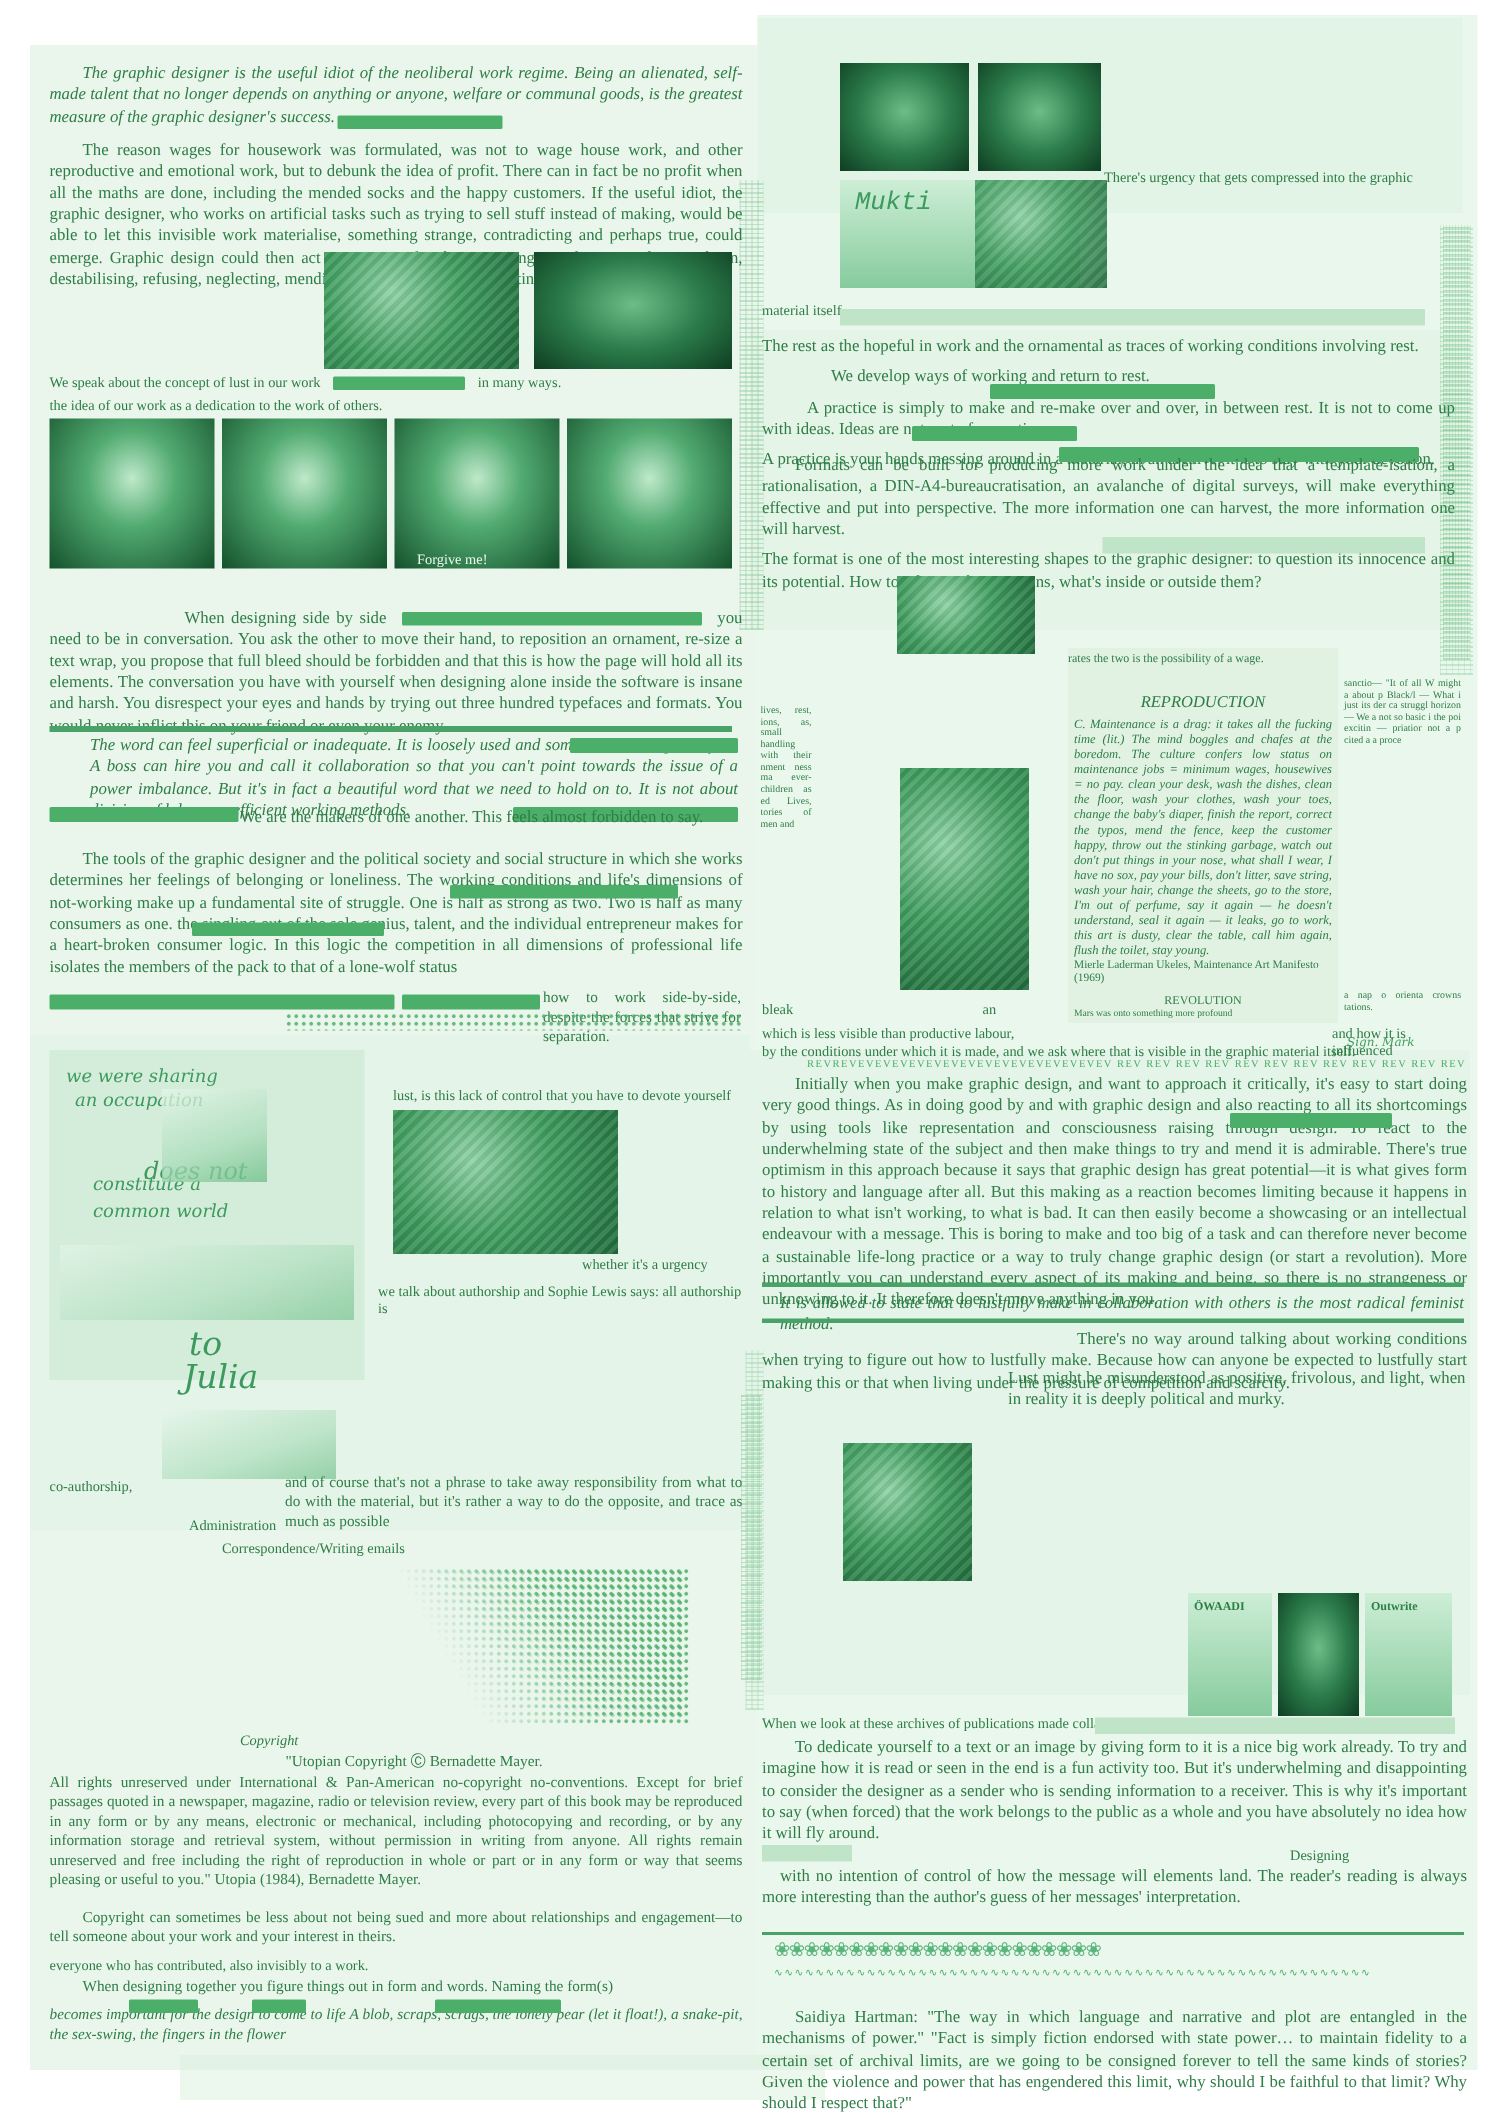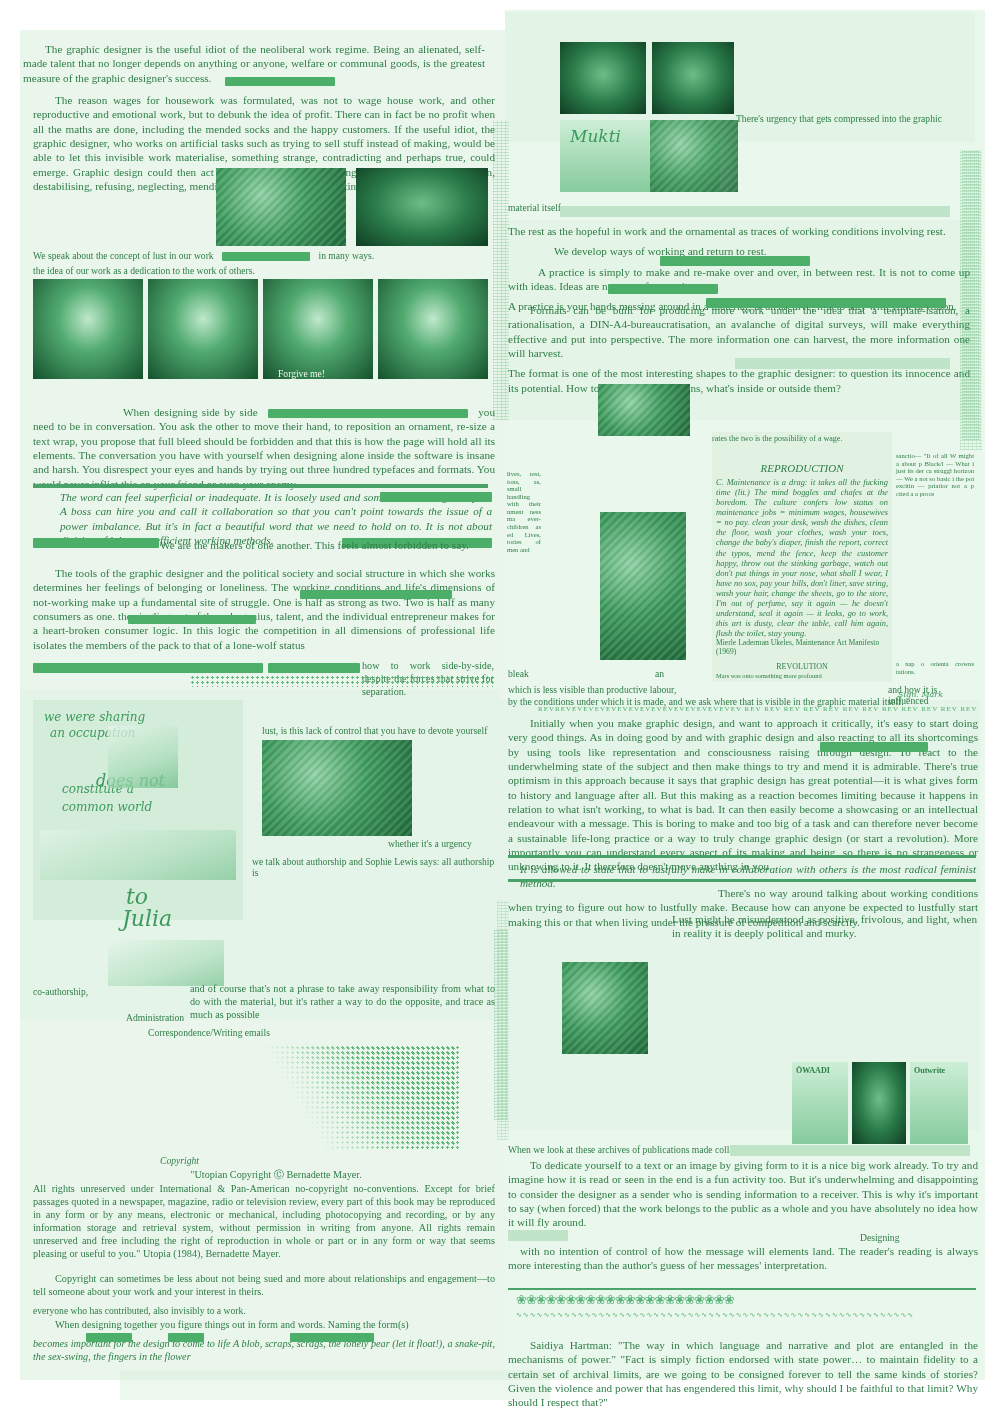--- a/index.html
+++ b/index.html
@@ -55,21 +55,21 @@
   <div class="wash" style="left:505px;top:12px;width:470px;height:130px;opacity:.45;"></div>
   <div class="wash" style="left:500px;top:220px;width:475px;height:200px;opacity:.35;"></div>
   <div class="wash" style="left:500px;top:700px;width:480px;height:430px;opacity:.3;"></div>
   <div class="wash" style="left:20px;top:690px;width:480px;height:330px;opacity:.28;"></div>
   <div class="wash" style="left:120px;top:1370px;width:430px;height:30px;opacity:.5;"></div>
 
   <div class="texture" style="left:493px;top:120px;width:16px;height:300px;opacity:.5;"></div>
   <div class="texture" style="left:960px;top:150px;width:22px;height:300px;opacity:.45;"></div>
   <div class="texture" style="left:497px;top:900px;width:12px;height:240px;opacity:.4;"></div>
 
-  <div class="col" style="left:23px;top:42px;width:462px;">
+  <div class="col" style="left:33px;top:42px;width:462px;font-style:italic;">
     <p class="indent">The graphic designer is the useful idiot of the neoliberal work regime. Being an alienated, self-made talent that no longer depends on anything or anyone, welfare or communal goods, is the greatest measure of the graphic designer's success.</p>
   </div>
   <div class="bar" style="position:absolute;left:225px;top:77px;width:110px;height:9px;"></div>
 
   <div class="col" style="left:33px;top:93px;width:462px;">
     <p class="indent">The reason wages for housework was formulated, was not to wage house work, and other reproductive and emotional work, but to debunk the idea of profit. There can in fact be no profit when all the maths are done, including the mended socks and the happy customers. If the useful idiot, the graphic designer, who works on artificial tasks such as trying to sell stuff instead of making, would be able to let this invisible work materialise, something strange, contradicting and perhaps true, could emerge. Graphic design could then act as a means for demonstrating, emphasising, slowing down, destabilising, refusing, neglecting, mending, putting into crisis, hesitating…</p>
   </div>
 
   <div class="img duo" style="left:216px;top:168px;width:130px;height:78px;"></div>
   <div class="img dark" style="left:356px;top:168px;width:132px;height:78px;"></div>
@@ -166,21 +166,21 @@
     <p class="small indent">When designing together you figure things out in form and words. Naming the form(s)</p>
     <p class="small ital">becomes            important             for the design to come to life                                A blob, scraps, scrags, the lonely pear (let it float!), a snake-pit, the sex-swing, the fingers in the flower</p>
   </div>
   <div class="bar" style="position:absolute;left:86px;top:1333px;width:46px;height:9px;"></div>
   <div class="bar" style="position:absolute;left:168px;top:1333px;width:36px;height:9px;"></div>
   <div class="bar" style="position:absolute;left:290px;top:1333px;width:84px;height:9px;"></div>
 
   <div class="img dark" style="left:560px;top:42px;width:86px;height:72px;"></div>
   <div class="img dark" style="left:652px;top:42px;width:82px;height:72px;"></div>
   <div class="img card" style="left:560px;top:120px;width:160px;height:72px;"></div>
-  <div class="hand" style="position:absolute;left:570px;top:126px;font-size:17px;">Mukti</div>
+  <div class="hand" style="position:absolute;left:570px;top:126px;font-size:17px;font-family:Liberation Mono, monospace;">Mukti</div>
   <div class="img duo" style="left:650px;top:120px;width:88px;height:72px;opacity:.9;"></div>
 
   <div class="caption" style="left:736px;top:113px;width:235px;">There's urgency that gets compressed into the graphic</div>
   <div class="caption" style="left:508px;top:202px;">material itself.</div>
   <div class="bar-lite" style="position:absolute;left:560px;top:206px;width:390px;height:11px;"></div>
 
   <div class="col" style="left:508px;top:224px;width:462px;">
     <p>The rest as the hopeful in work and the ornamental as traces of working conditions involving rest.</p>
     <p>
       <span style="display:inline-block;width:46px;"></span><span>We develop ways of working and return to rest.</span>

